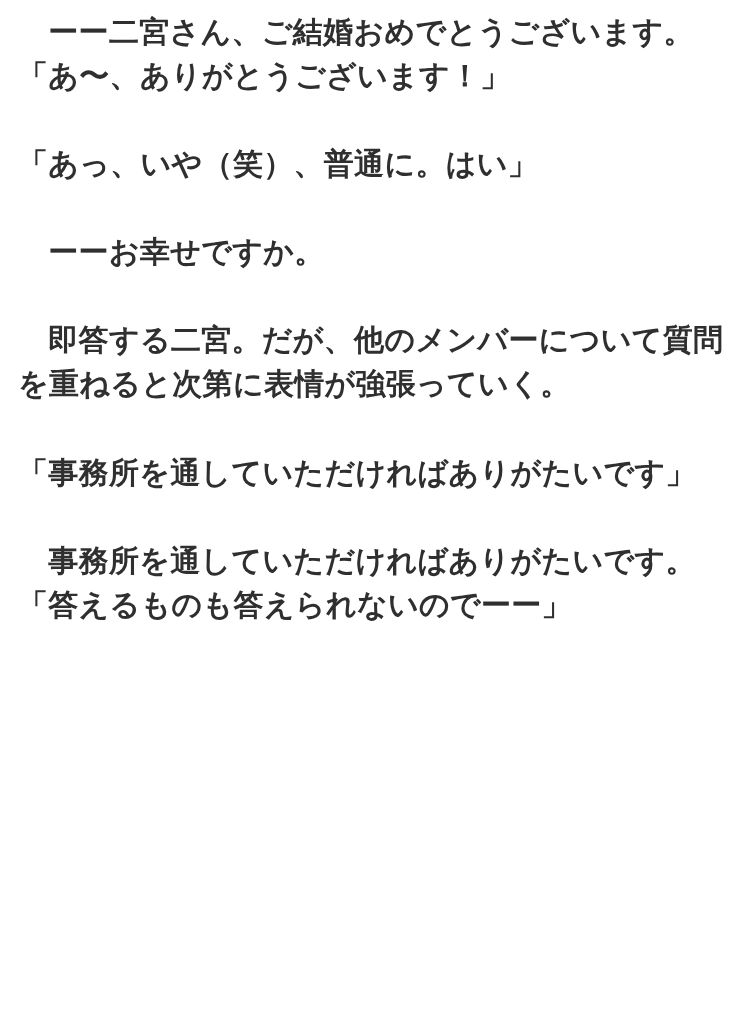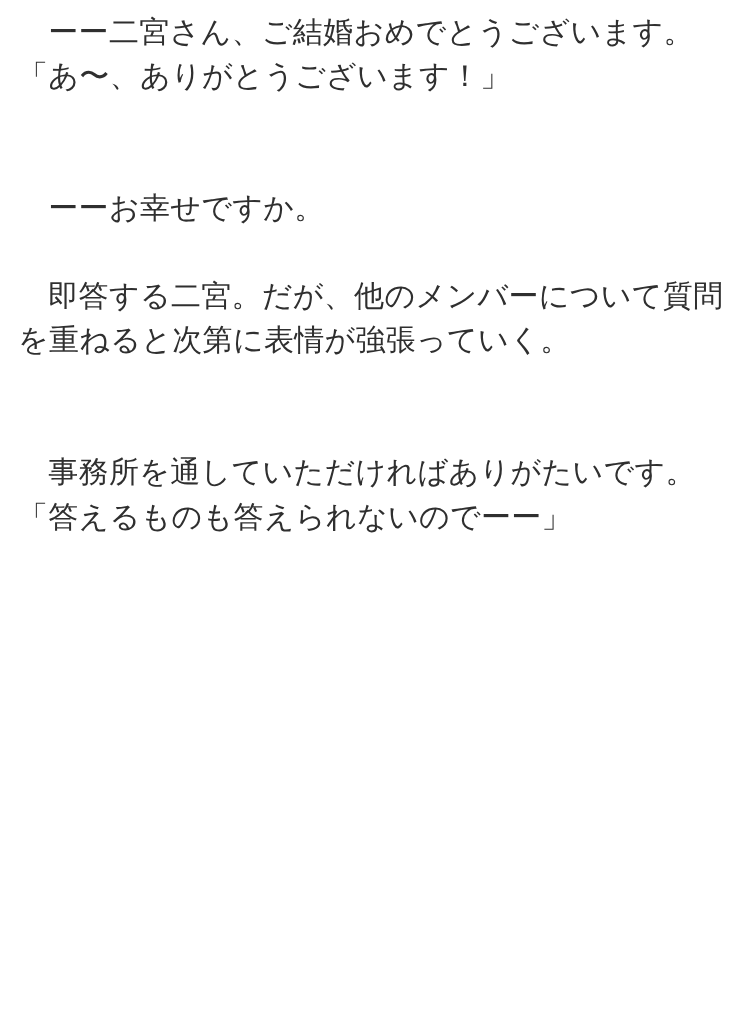--- a/index.html
+++ b/index.html
@@ -19,40 +19,43 @@
     height: 1032px;
     box-sizing: border-box;
     padding: 10px 18px 0 18px;
     background: #ffffff;
   }
   .article {
     font-size: 30px;
     line-height: 1.47;
     letter-spacing: 0.01em;
     color: #2f2f2f;
+    font-weight: bold;
   }
   .para {
     margin: 0;
     white-space: pre-wrap;
     word-break: break-all;
   }
   .blank {
     height: 44px;
   }
 </style>
 </head>
 <body>
 
 <div class="page">
   <div class="article">
     <p class="para">　ーー二宮さん、ご結婚おめでとうございます。</p>
     <p class="para">「あ〜、ありがとうございます！」</p>
     <div class="blank"></div>
+    <p class="para">「あっ、いや（笑）、普通に。はい」</p>
     <div class="blank"></div>
     <p class="para">　ーーお幸せですか。</p>
     <div class="blank"></div>
     <p class="para">　即答する二宮。だが、他のメンバーについて質問を重ねると次第に表情が強張っていく。</p>
     <div class="blank"></div>
+    <p class="para">「事務所を通していただければありがたいです」</p>
     <div class="blank"></div>
     <p class="para">　事務所を通していただければありがたいです。</p>
     <p class="para">「答えるものも答えられないのでーー」</p>
   </div>
 </div>
 
 </body></html>

